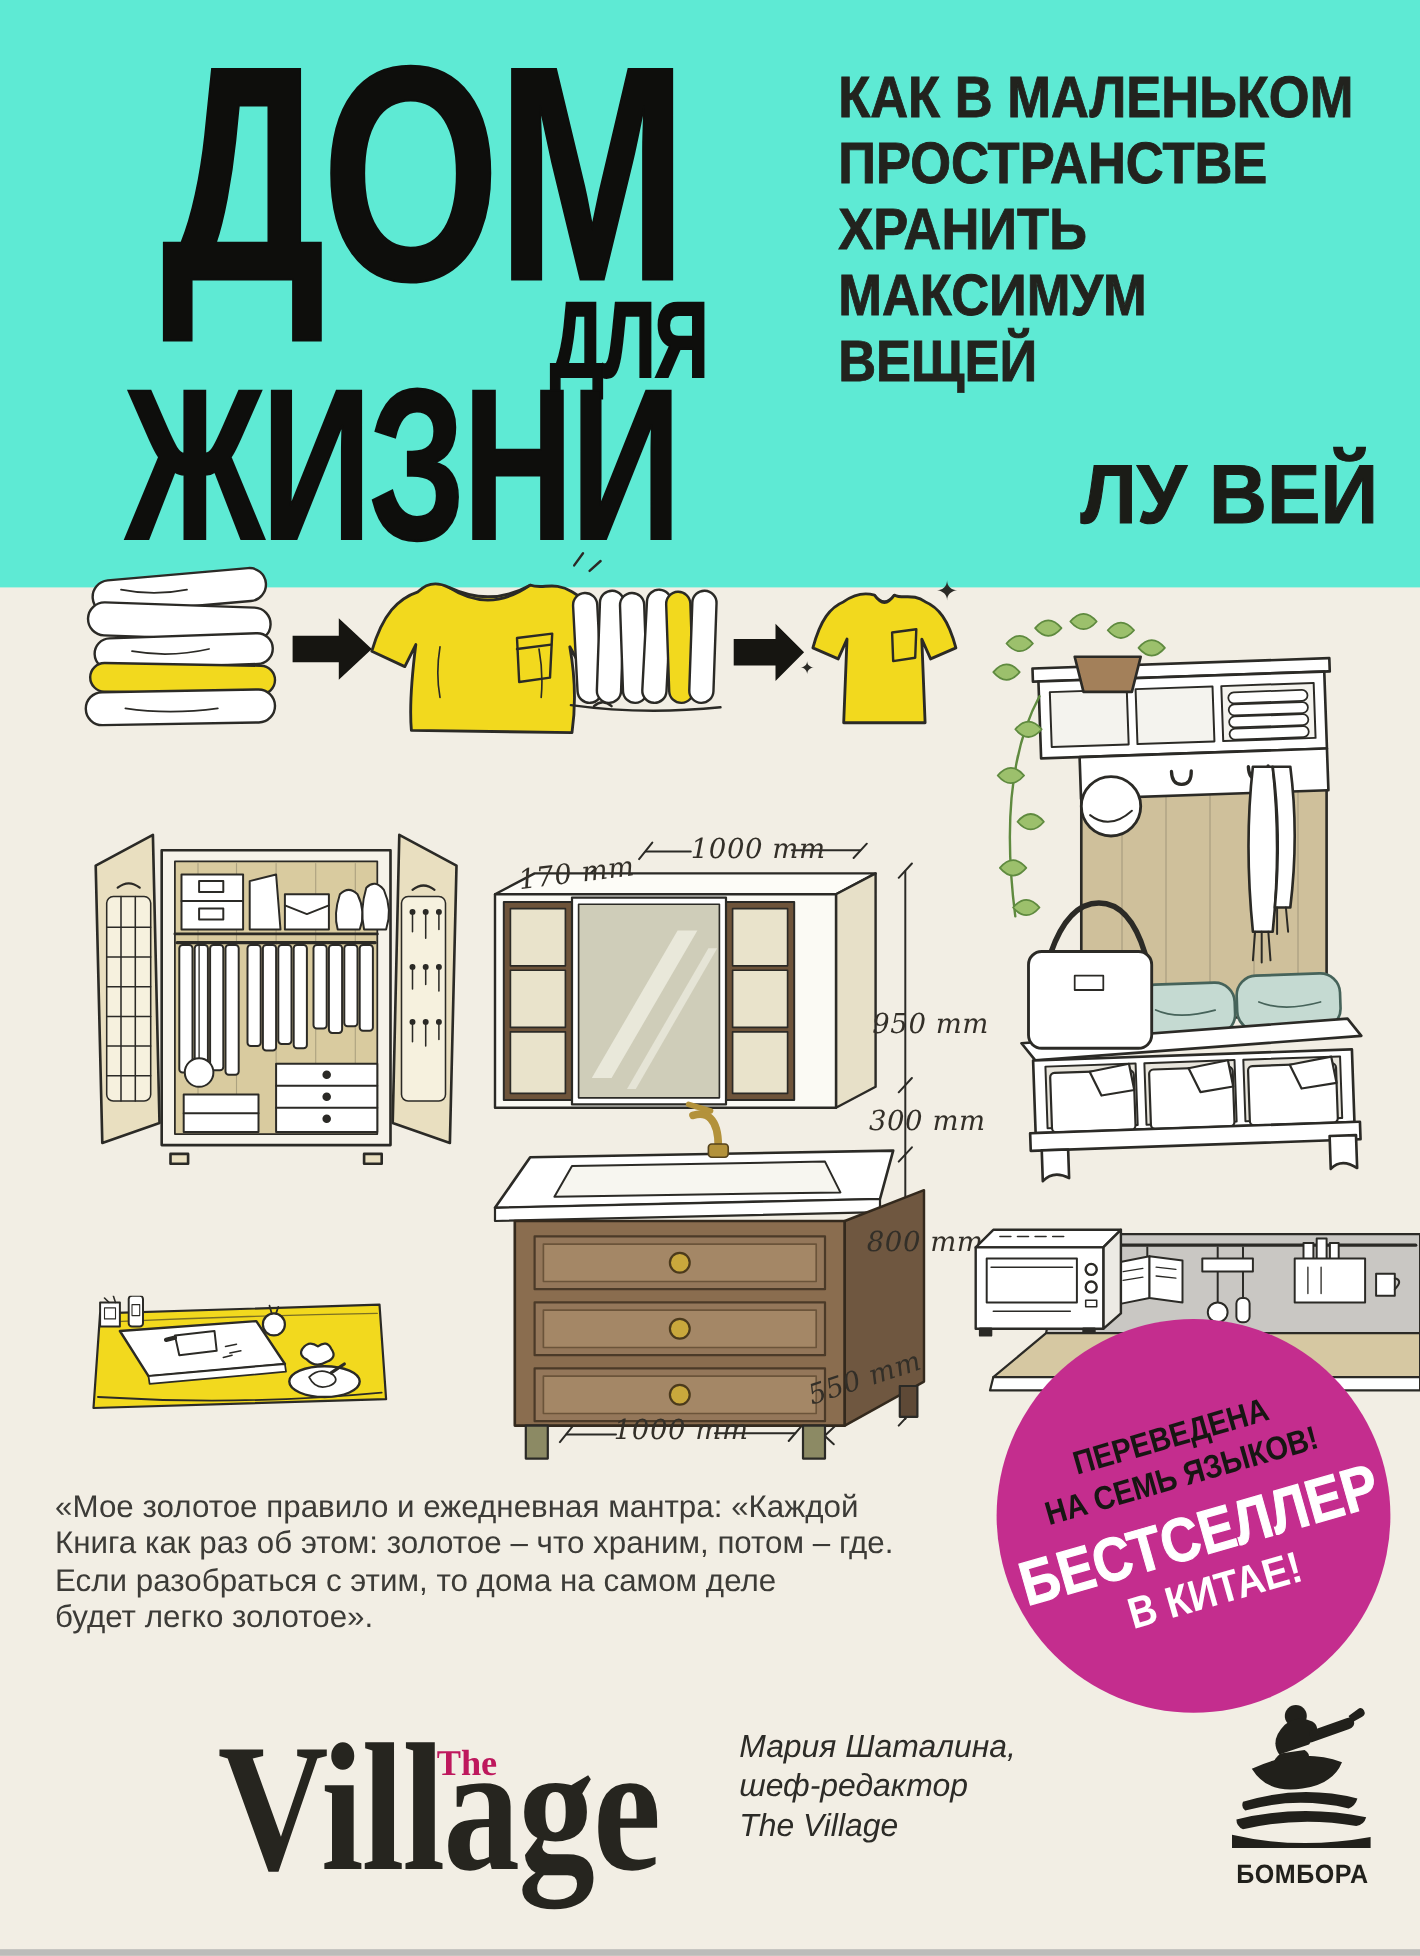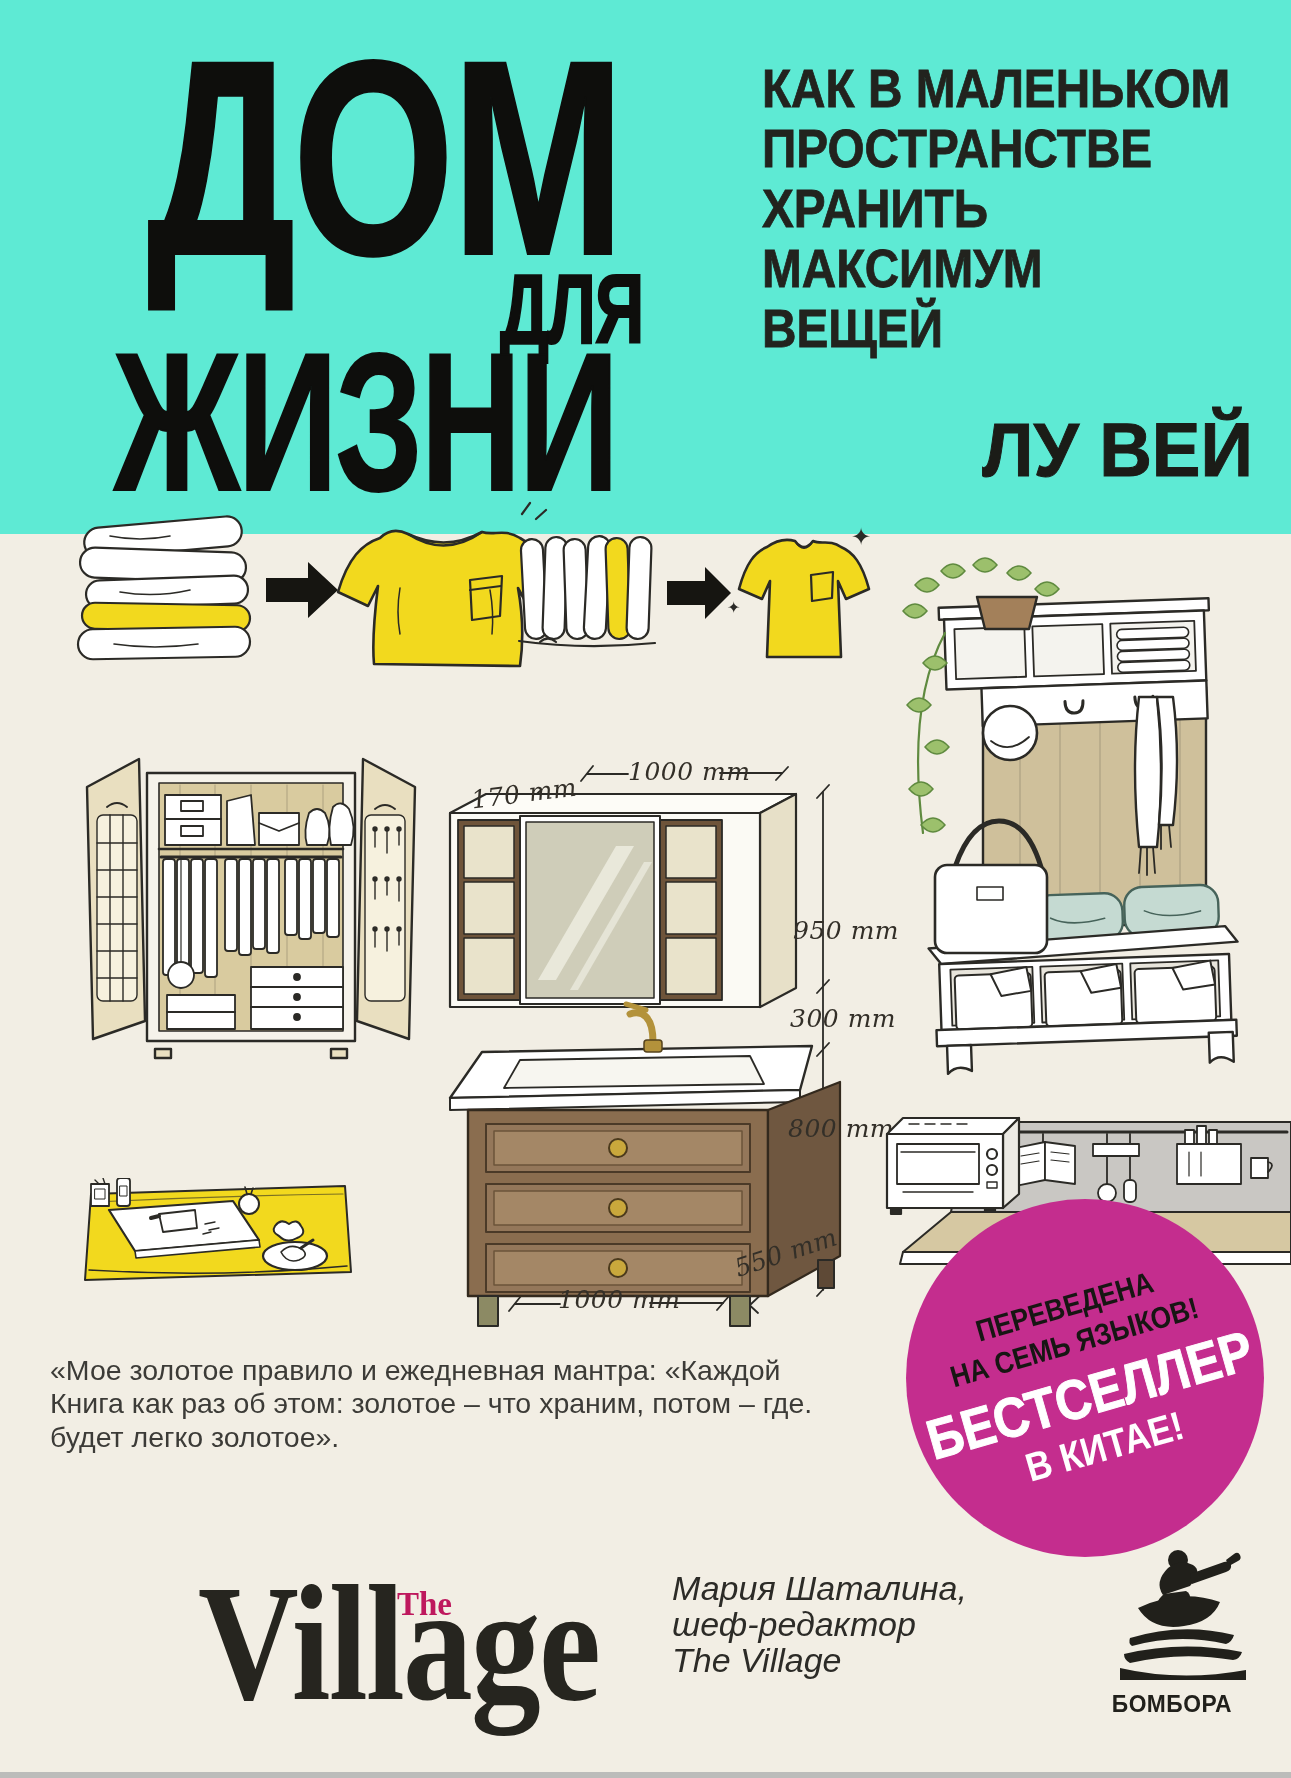--- a/index.html
+++ b/index.html
@@ -28,32 +28,32 @@
   #quote .qline{display:block;font-size:28.5px;line-height:33.4px;white-space:nowrap;}
   
   #village{position:absolute;left:190px;top:1528px;width:560px;height:205px;margin-top:28px;}
   #v-main{position:absolute;left:8px;top:0;font-family:"Liberation Serif",serif;font-weight:bold;
           font-size:166px;line-height:1.06;color:#26251f;transform:scaleX(.84);transform-origin:left top;
           letter-spacing:-2px;}
   #v-the{position:absolute;left:207px;top:30px;font-family:"Liberation Serif",serif;font-weight:bold;
          font-size:33px;color:#be185d;}
   
   #attr{position:absolute;left:672px;top:1570px;font-style:italic;color:#2c2b27;}
-  #attr .aline{display:block;font-size:34px;line-height:36px;white-space:nowrap;font-style:italic;}
+  #attr .aline{display:block;font-size:29px;line-height:36px;white-space:nowrap;font-style:italic;}
   
   #badge{position:absolute;left:906px;top:1199px;width:358px;height:358px;border-radius:50%;
          background:#c42d8e;z-index:5;}
   #badge .rot{position:absolute;left:0;top:0;right:0;bottom:0;display:flex;flex-direction:column;
          align-items:center;justify-content:center;transform:rotate(-16deg);}
   #badge .bl{display:block;font-weight:bold;white-space:nowrap;transform:scaleX(.88);transform-origin:center;}
   #badge .b1,#badge .b2{font-size:30px;line-height:37px;color:#171613;}
   #badge .b3{font-size:56px;line-height:58px;color:#ffffff;margin-top:8px;-webkit-text-stroke:1px #fff;}
   #badge .b4{font-size:40px;line-height:44px;color:#ffffff;margin-top:2px;}
   
-  #bombora{position:absolute;left:1108px;top:1544px;width:152px;}
+  #bombora{position:absolute;left:1108px;top:1544px;width:152px;text-align:center;}
   #bombora .pname{display:block;margin-top:6px;font-size:24px;font-weight:bold;letter-spacing:.5px;
                   color:#21201b;transform:scaleX(.95);transform-origin:center top;}
   #bottom-bar{position:absolute;left:0;top:1772px;width:1291px;height:6px;background:#bcbcba;}
 </style>
 </head>
 <body>
 
 <div id="cover">
 
   <div id="band">
@@ -446,20 +446,21 @@
         <rect x="8" y="6" width="18" height="22" fill="#ffffff"></rect>
         <rect x="12" y="11" width="10" height="10" fill="#ffffff" stroke-width="1"></rect>
         <path d="M12,2 l4,4 M20,0 l2,6" stroke-width="1.4"></path>
       </g>
     </g>
   </svg>
 
   <div id="quote">
     <span class="qline">«Мое золотое правило и ежедневная мантра: «Каждой</span>
     <span class="qline">Книга как раз об этом: золотое – что храним, потом – где.</span>
+    <span class="qline">Если разобраться с этим, то дома на самом деле</span>
     <span class="qline">будет легко золотое».</span>
   </div>
 
   <div id="village">
     <span id="v-main">Village</span>
     <span id="v-the">The</span>
   </div>
 
   <div id="attr">
     <span class="aline">Мария Шаталина,</span>

